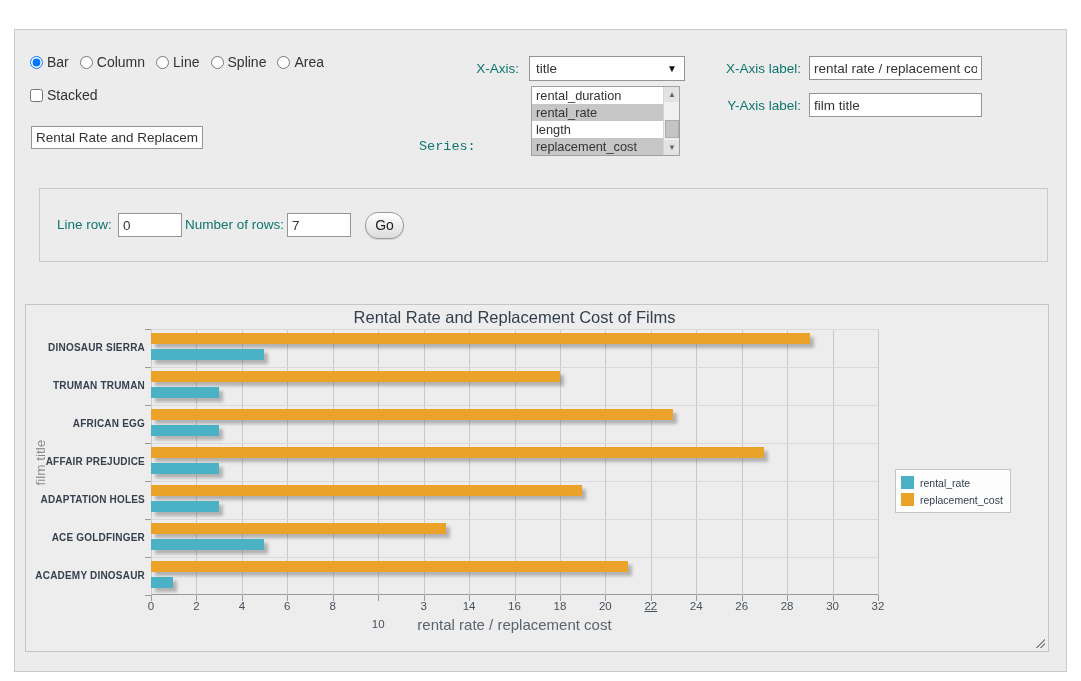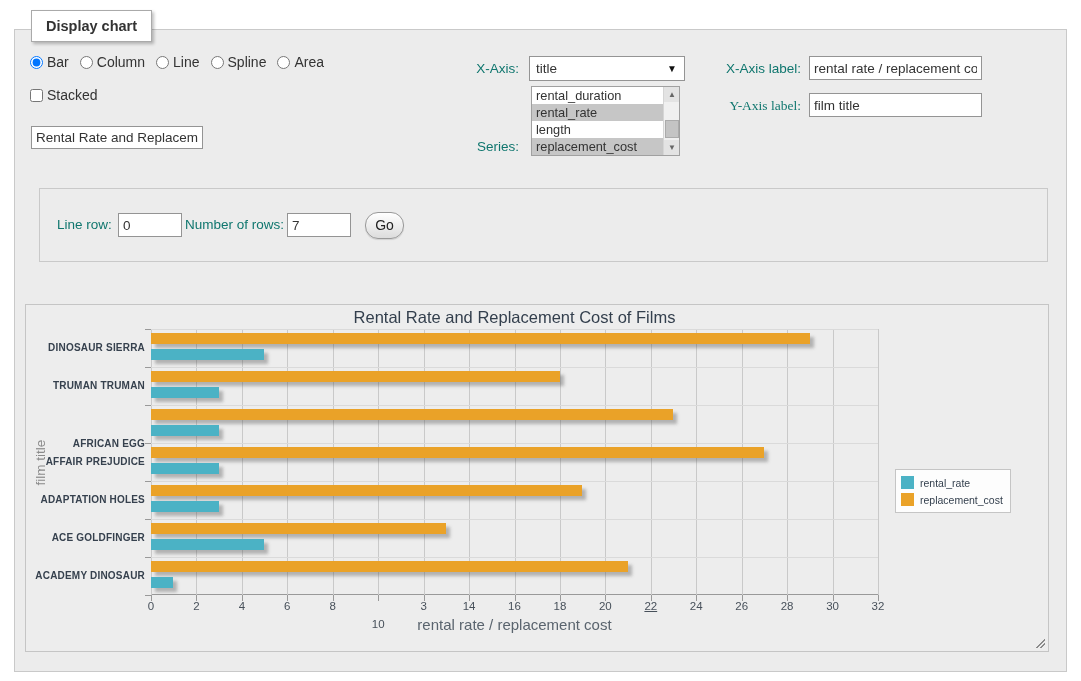--- a/index.html
+++ b/index.html
@@ -39,53 +39,52 @@
   .chart-legend { position:absolute; left:869px; top:164px; background:#fdfdfd; border:1px solid #c5c5c5; padding:4px 7px 4px 5px; }
   .legend-row { display:flex; align-items:center; height:17px; }
   .legend-row .swatch { width:13px; height:13px; margin-right:6px; }
   .legend-row .lname { font-size:10.5px; color:#333f4d; white-space:nowrap; }
   .resize-handle { position:absolute; right:3px; bottom:3px; width:11px; height:11px; background:repeating-linear-gradient(135deg,#8a8a8a 0 1px,transparent 1px 3px); clip-path:polygon(100% 0,100% 100%,0 100%); cursor:nwse-resize; }
 </style>
 </head>
 <body>
 
 <div class="fieldset">
-  <div class="legend-tab">Display chart</div>
 
   <div class="radios" id="radios"><label><input type="radio" name="ctype" checked="" style=""><span>Bar</span></label><label><input type="radio" name="ctype" style=""><span>Column</span></label><label><input type="radio" name="ctype" style=""><span>Line</span></label><label><input type="radio" name="ctype" style=""><span>Spline</span></label><label><input type="radio" name="ctype" style=""><span>Area</span></label></div>
 
   <div class="chk">
     <label><input type="checkbox" id="stackedChk" style=""><span>Stacked</span></label>
   </div>
 
   <input class="txt" style="left: 16px; top: 96px; width: 172px; height: 23px;" value="Rental Rate and Replacement Cost of Films">
 
   <div class="lbl" style="left:404px; top:31px; width:100px; text-align:right;">X-Axis:</div>
   <div class="select">
     <span>title</span>
     <span class="arrow">▼</span>
   </div>
 
-  <div class="lbl" style="left:404px; top:109px; width:100px; text-align:right;">Series:</div>
+  <div class="lbl" style="left:404px; top:109px; width:100px; font-family:Liberation Mono, monospace;">Series:</div>
   <div class="listbox" id="seriesList">
     <div class="sbar">
       <div class="sbtn" style="top:0;">▲</div>
       <div class="sthumb"></div>
       <div class="sbtn" style="bottom:0;">▼</div>
     </div>
   <div class="opt">rental_duration</div>
       <div class="opt sel">rental_rate</div>
       <div class="opt">length</div>
       <div class="opt sel">replacement_cost</div>
     </div>
 
   <div class="lbl" style="left:660px; top:31px; width:126px; text-align:right;">X-Axis label:</div>
   <input class="txt" style="left: 794px; top: 26px; width: 173px; height: 24px;" value="rental rate / replacement cost">
 
-  <div class="lbl" style="left:660px; top:68px; width:126px; text-align:right;font-family:Liberation Serif, serif;">Y-Axis label:</div>
+  <div class="lbl" style="left:660px; top:68px; width:126px; text-align:right;">Y-Axis label:</div>
   <input class="txt" style="left: 794px; top: 63px; width: 173px; height: 24px;" value="film title">
 
   <div class="subpanel">
     <div class="lbl" style="left:17px; top:28px;">Line row:</div>
     <input class="txt" style="left: 78px; top: 24px; width: 64px; height: 24px;" value="0">
     <div class="lbl" style="left:145px; top:28px;">Number of rows:</div>
     <input class="txt" style="left: 247px; top: 24px; width: 64px; height: 24px;" value="7">
     <div class="go">Go</div>
   </div>
 
@@ -160,21 +159,21 @@
         <div class="ytick" style="top: 190px;"></div>
         <div class="hgrid" style="top: 228px;"></div>
         <div class="ytick" style="top: 228px;"></div>
         <div class="ytick" style="top: 266px;"></div>
         <div class="catlabel" style="top: 13px;">DINOSAUR SIERRA</div>
         <div class="bar" style="top: 4px; width: 658.617px; background: rgb(234, 162, 40);"></div>
         <div class="bar" style="top: 20px; width: 113.367px; background: rgb(75, 178, 197);"></div>
         <div class="catlabel" style="top: 51px;">TRUMAN TRUMAN</div>
         <div class="bar" style="top: 42px; width: 408.71px; background: rgb(234, 162, 40);"></div>
         <div class="bar" style="top: 58px; width: 67.9291px; background: rgb(75, 178, 197);"></div>
-        <div class="catlabel" style="top: 89px; margin-top: 20px;">AFRICAN EGG</div>
+        <div class="catlabel" style="top: 89px;">AFRICAN EGG</div>
         <div class="bar" style="top: 80px; width: 522.304px; background: rgb(234, 162, 40);"></div>
         <div class="bar" style="top: 96px; width: 67.9291px; background: rgb(75, 178, 197);"></div>
         <div class="catlabel" style="top: 127px;">AFFAIR PREJUDICE</div>
         <div class="bar" style="top: 118px; width: 613.179px; background: rgb(234, 162, 40);"></div>
         <div class="bar" style="top: 134px; width: 67.9291px; background: rgb(75, 178, 197);"></div>
         <div class="catlabel" style="top: 165px;">ADAPTATION HOLES</div>
         <div class="bar" style="top: 156px; width: 431.429px; background: rgb(234, 162, 40);"></div>
         <div class="bar" style="top: 172px; width: 67.9291px; background: rgb(75, 178, 197);"></div>
         <div class="catlabel" style="top: 203px;">ACE GOLDFINGER</div>
         <div class="bar" style="top: 194px; width: 295.117px; background: rgb(234, 162, 40);"></div>

